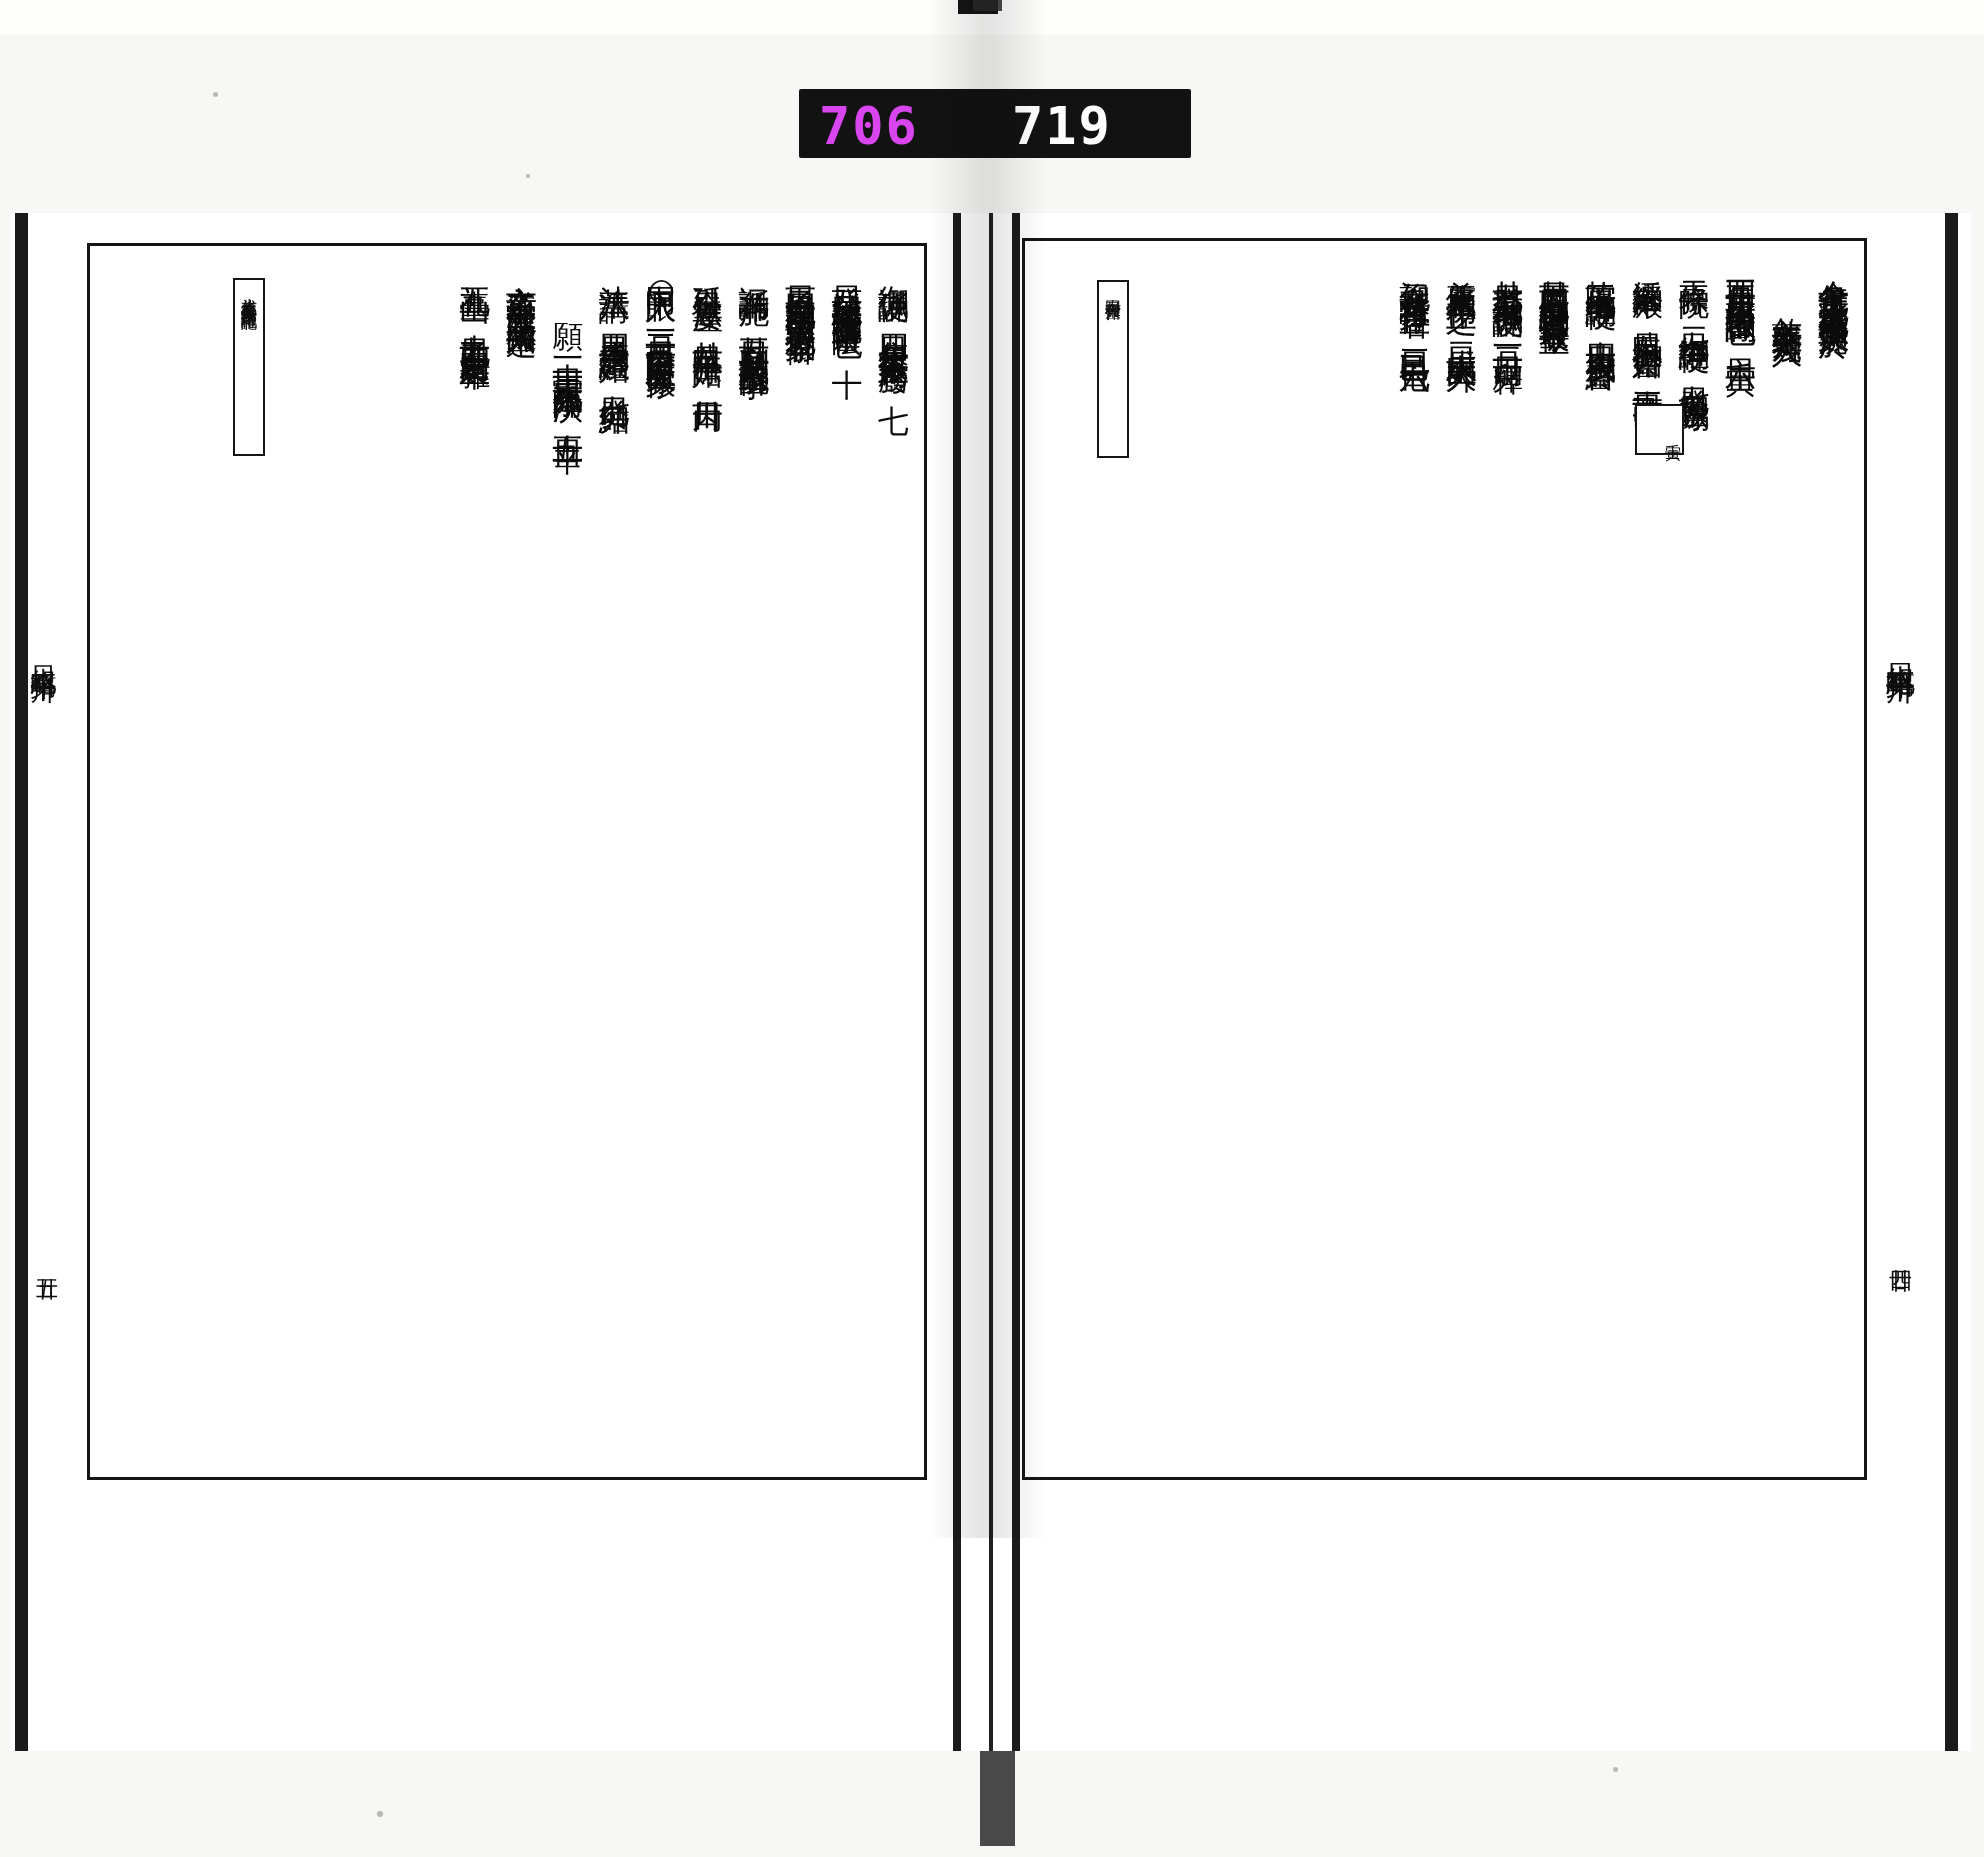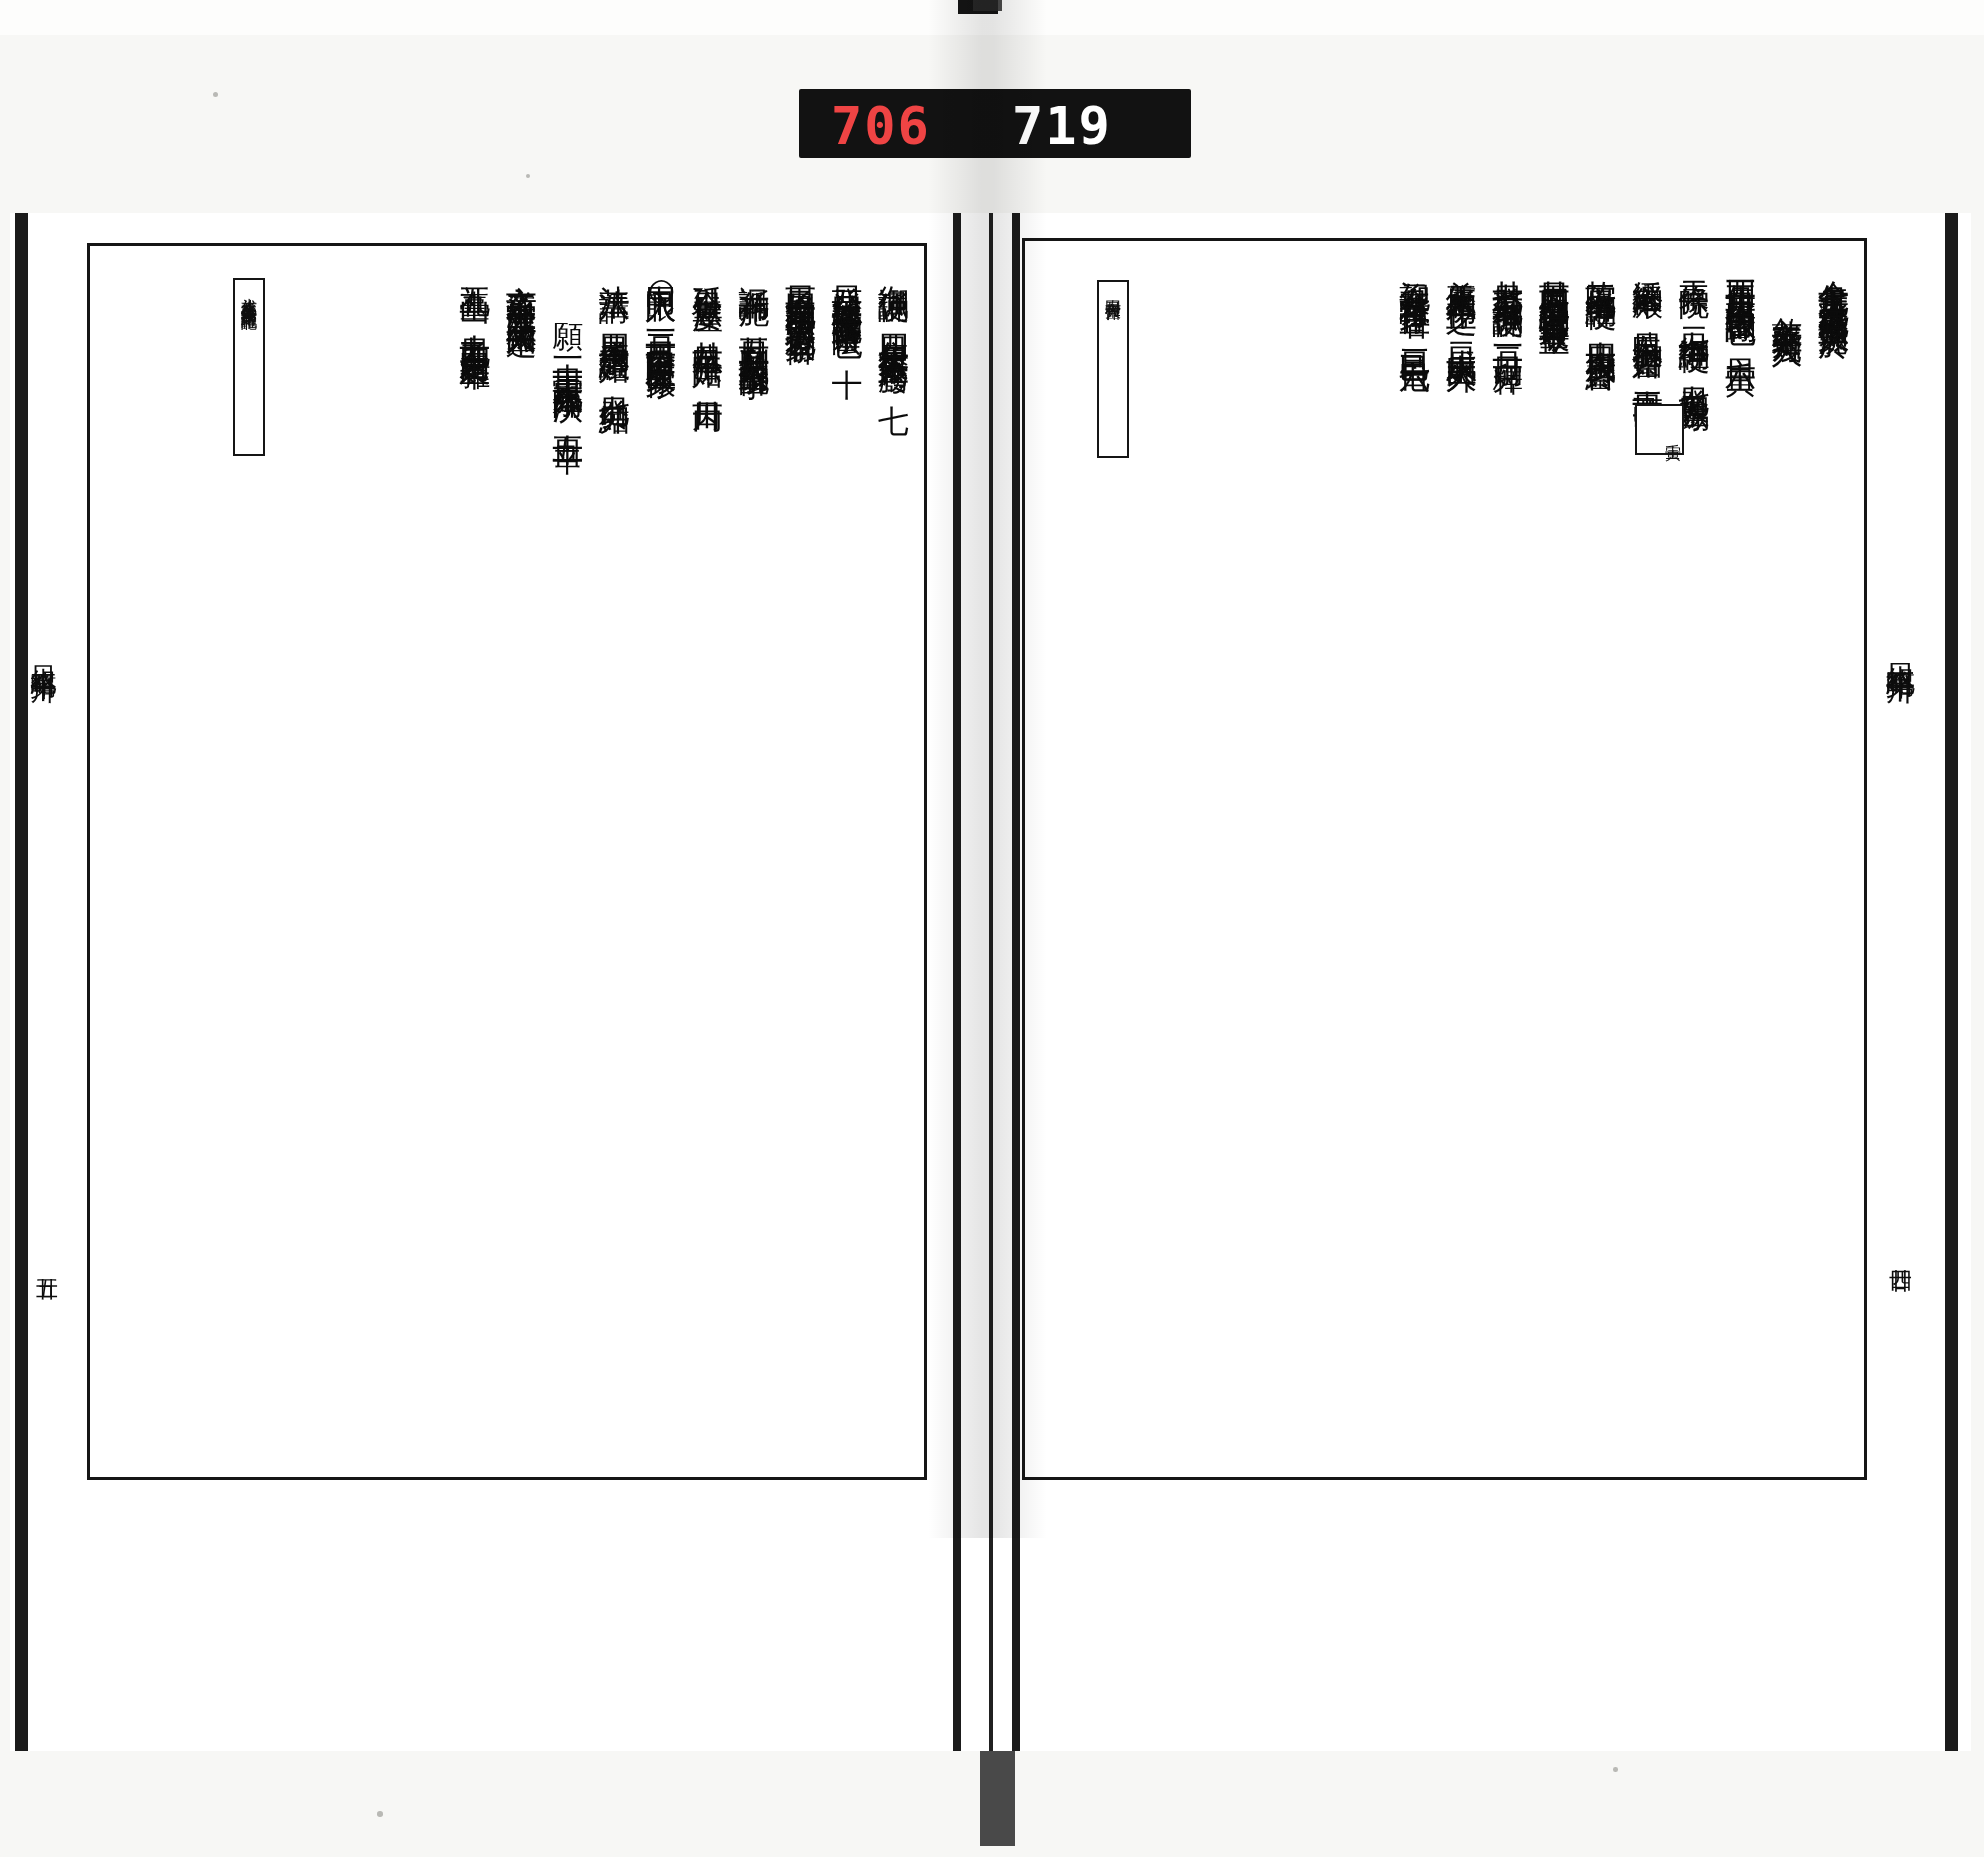--- a/index.html
+++ b/index.html
@@ -31,22 +31,22 @@
   .frame-counter {
     position: absolute;
     left: 799px;
     top: 89px;
     width: 392px;
     height: 69px;
     background: #121212;
     border-radius: 2px;
     overflow: hidden;
   }
-  .counter-left { position:absolute; left: 20px; top: 7px; color:#ef4444;
-    font-family:"DejaVu Sans Mono", monospace; font-size: 52px; font-weight: bold; letter-spacing: 2px; margin-left: 12px;}
+  .counter-left { position:absolute; left: 20px; top: 7px; color:#d946ef;
+    font-family:"DejaVu Sans Mono", monospace; font-size: 52px; font-weight: bold; letter-spacing: 2px;}
   .counter-right { position:absolute; left: 213px; top: 7px; color:#fff;
     font-family:"DejaVu Sans Mono", monospace; font-size: 52px; font-weight: bold; letter-spacing: 2px;}
 
   .smudge {
     position: absolute;
     background: #2a2a2a;
     opacity: .85;
   }
 
   

